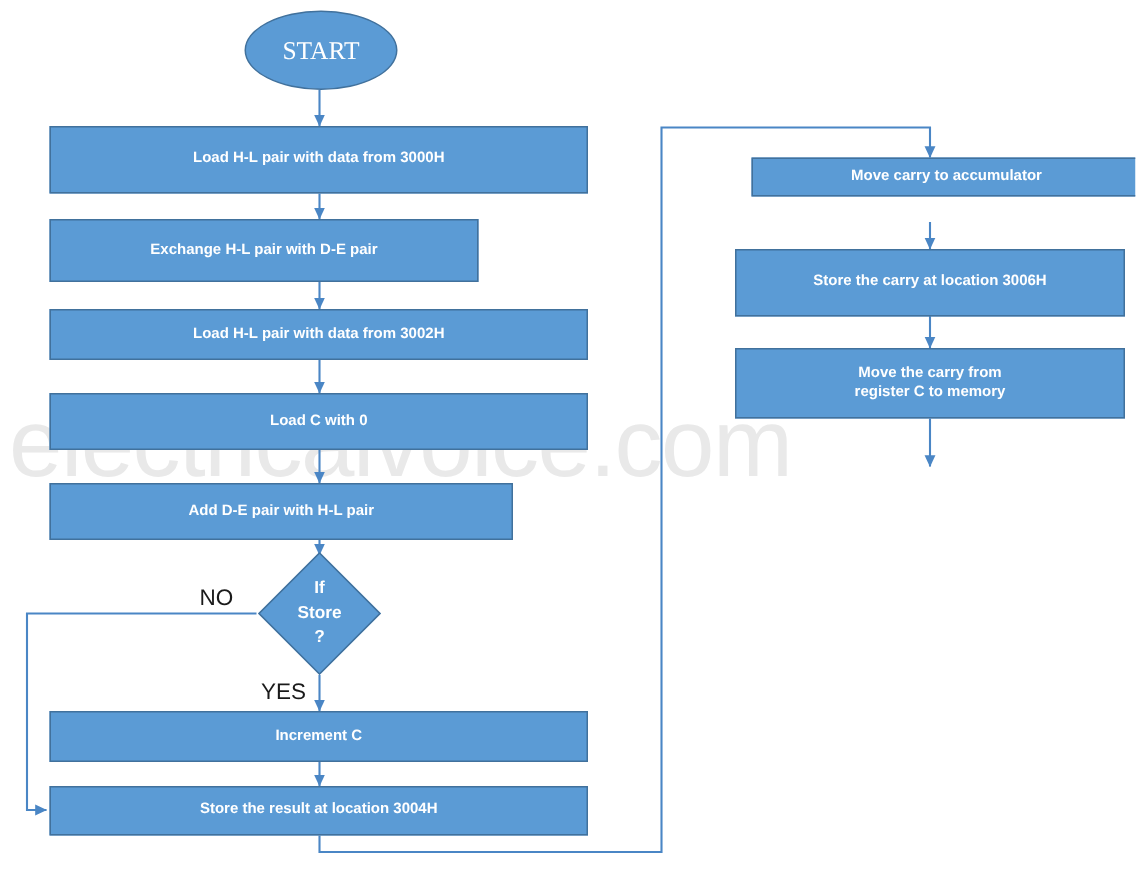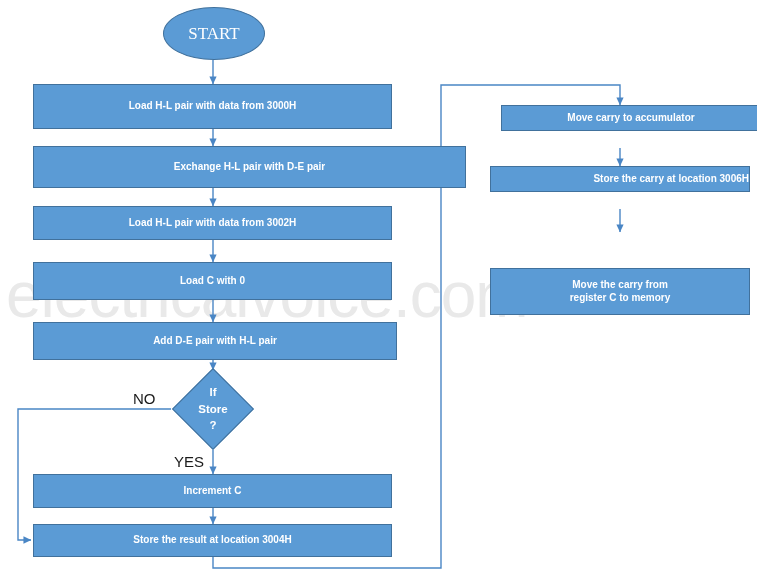--- a/index.html
+++ b/index.html
@@ -156,33 +156,33 @@
   </svg>
 
   <div class="node term" style="left:163px; top:7px; width:102px; height:53px;">
     <span>START</span>
   </div>
 
   <div class="node proc" style="left:33px; top:84px; width:359px; height:45px;">
     <span>Load H-L pair with data from 3000H</span>
   </div>
 
-  <div class="node proc" style="left:33px; top:146px; width:433px; height:42px;">
+  <div class="node proc" style="left:33px; top:146px; width:286px; height:42px;">
     <span>Exchange H-L pair with D-E pair</span>
   </div>
 
   <div class="node proc" style="left:33px; top:206px; width:359px; height:34px;">
     <span>Load H-L pair with data from 3002H</span>
   </div>
 
   <div class="node proc" style="left:33px; top:262px; width:359px; height:38px;">
     <span>Load C with 0</span>
   </div>
 
-  <div class="node proc" style="left:33px; top:322px; width:364px; height:38px;">
+  <div class="node proc" style="left:33px; top:322px; width:309px; height:38px;">
     <span>Add D-E pair with H-L pair</span>
   </div>
 
   <div class="decision-wrap" style="left:184px; top:380px; width:58px; height:58px;">
     <div class="decision-shape"></div>
     <div class="decision-label">
       <span>If</span>
       <span>Store</span>
       <span>?</span>
     </div>
@@ -197,23 +197,23 @@
   </div>
 
   <div class="node proc" style="left:33px; top:524px; width:359px; height:33px;">
     <span>Store the result at location 3004H</span>
   </div>
 
   <div class="node proc" style="left:501px; top:105px; width:260px; height:26px;">
     <span>Move carry to accumulator</span>
   </div>
 
-  <div class="node proc" style="left:490px; top:166px; width:260px; height:26px;justify-content:flex-end;">
+  <div class="node proc" style="left:490px; top:166px; width:260px; height:45px;">
     <span>Store the carry at location 3006H</span>
   </div>
 
-  <div class="node proc" style="left:490px; top:232px; width:260px; height:47px; flex-direction:column;margin-top:36px;">
+  <div class="node proc" style="left:490px; top:232px; width:260px; height:47px; flex-direction:column;">
     <span>Move the carry from</span>
     <span>register C to memory</span>
   </div>
 
 
 </div>
 
 </body></html>

